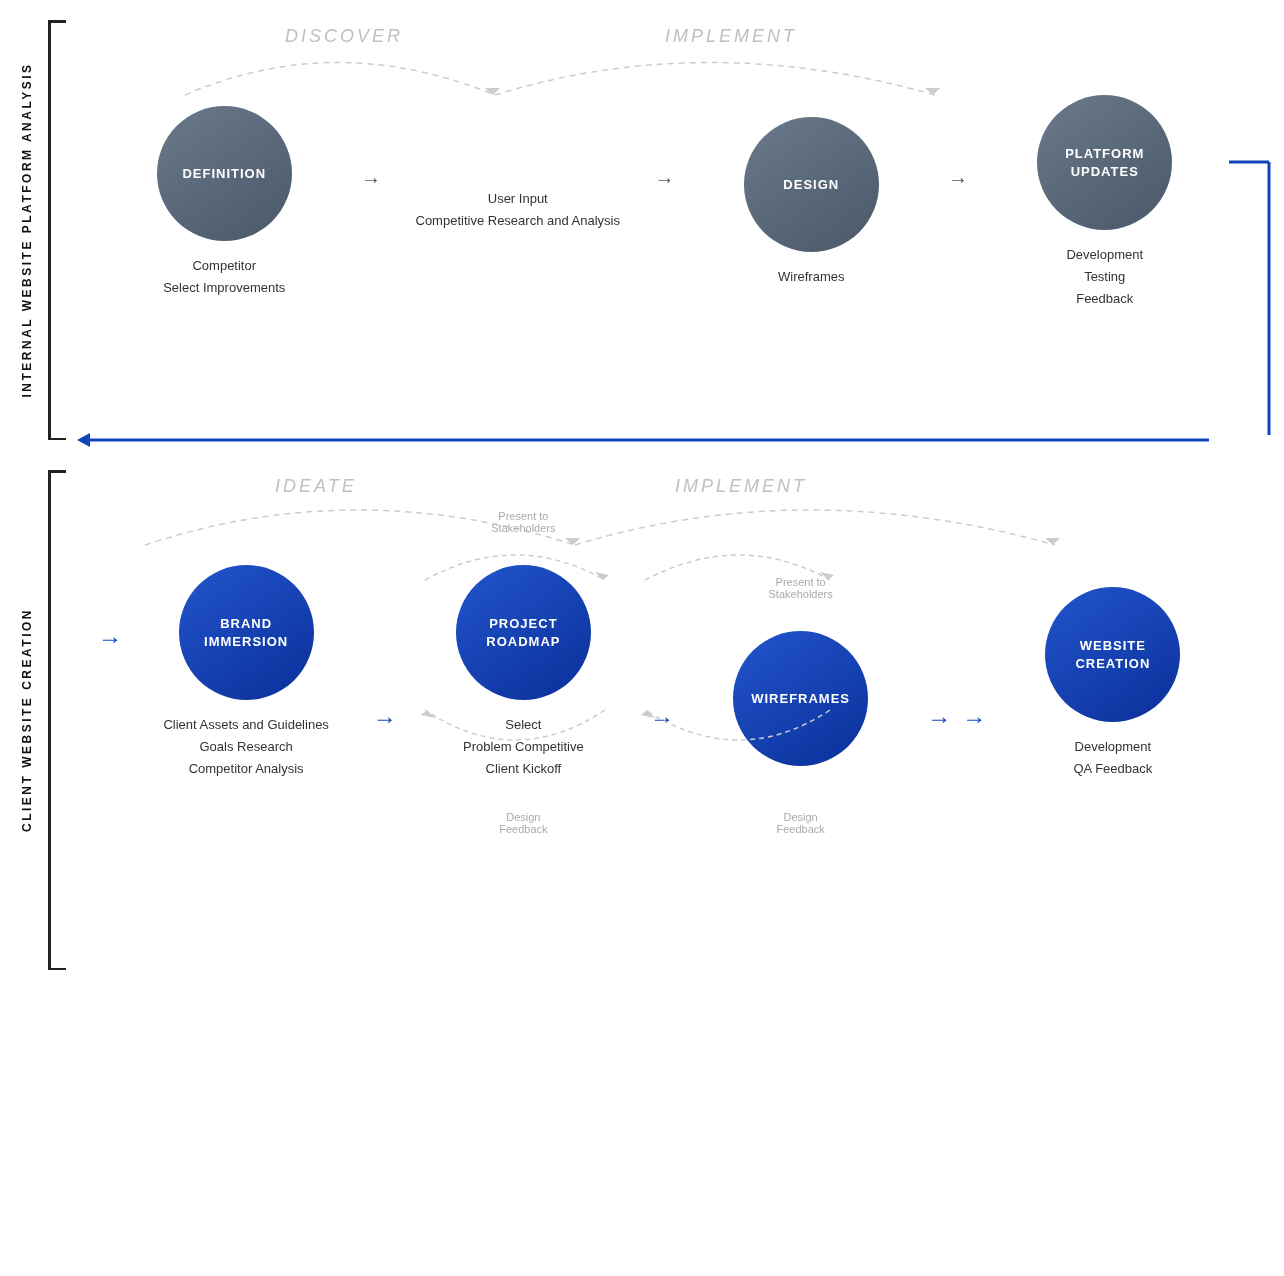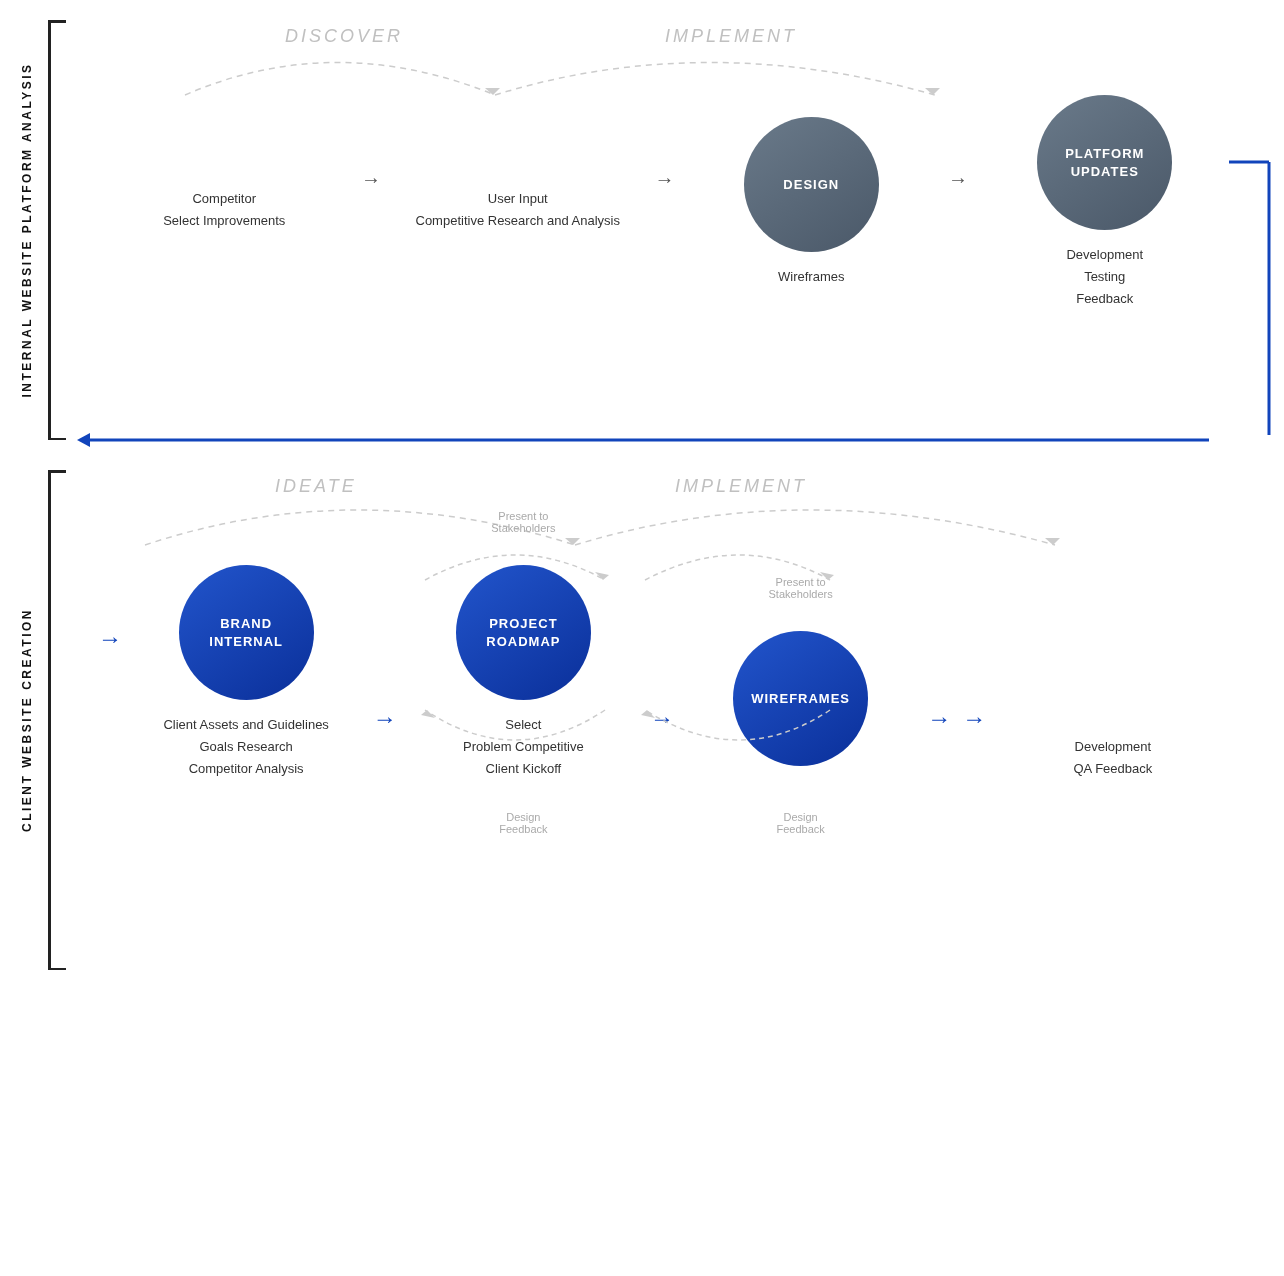--- a/index.html
+++ b/index.html
@@ -185,20 +185,23 @@
 
           <path d="M 410,75 Q 620,10 850,75" stroke="#ccc" stroke-width="1.5" stroke-dasharray="6,5" fill="none"></path>
           <polygon points="848,75 840,68 855,68" fill="#ccc"></polygon>
         </svg>
       </div>
 
       <div style="position:relative;">
         <div class="process-row">
 
           <div class="proc-item">
+            <div class="proc-circle gray">
+              <span class="proc-circle-text">DEFINITION</span>
+            </div>
             <div class="proc-sub">
               <div>Competitor</div>
               <div>Select Improvements</div>
             </div>
           </div>
 
           <div class="proc-arrow">→</div>
 
           <div class="proc-item">
             <div class="proc-sub">
@@ -274,21 +277,21 @@
 
       <div style="position:relative; padding-top: 20px;">
         <div class="process-row" style="align-items: flex-end; padding-bottom: 10px;">
 
           <div style="flex-shrink:0; width:30px; display:flex; align-items:center; justify-content:center; padding-bottom:130px;">
             <span style="font-size:24px;color:#1144bb;">→</span>
           </div>
 
           <div class="proc-item">
             <div class="proc-circle blue">
-              <span class="proc-circle-text">BRAND INTERNAL</span>
+              <span class="proc-circle-text">BRAND IMMERSION</span>
             </div>
             <div class="proc-sub">
               <div>Client Assets and Guidelines</div>
               <div>Goals Research</div>
               <div>Competitor Analysis</div>
             </div>
           </div>
 
           <div class="proc-arrow blue-arr">→</div>
 
@@ -332,20 +335,23 @@
               <div>Feedback</div>
             </div>
           </div>
 
           <div class="proc-arrow blue-arr">→</div>
 
 
           <div class="proc-arrow blue-arr">→</div>
 
           <div class="proc-item">
+            <div class="proc-circle blue">
+              <span class="proc-circle-text">WEBSITE CREATION</span>
+            </div>
             <div class="proc-sub">
               <div>Development</div>
               <div>QA Feedback</div>
             </div>
           </div>
 
         </div>
 
         <svg style="position:absolute; top:0; left:0; width:100%; height:100%; pointer-events:none;" overflow="visible">
 

